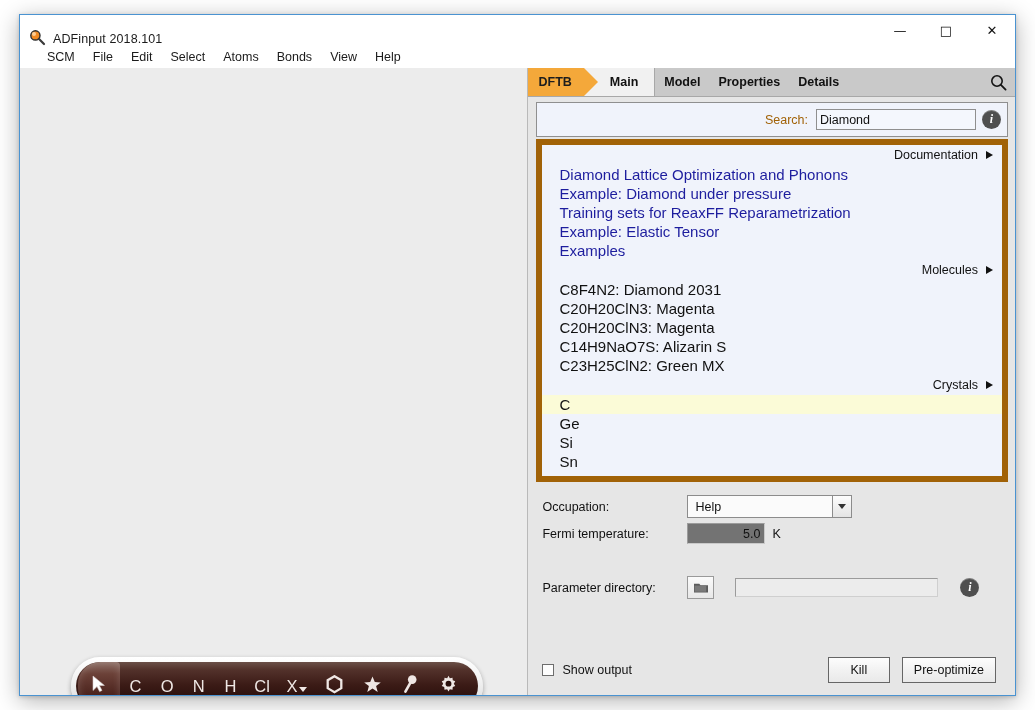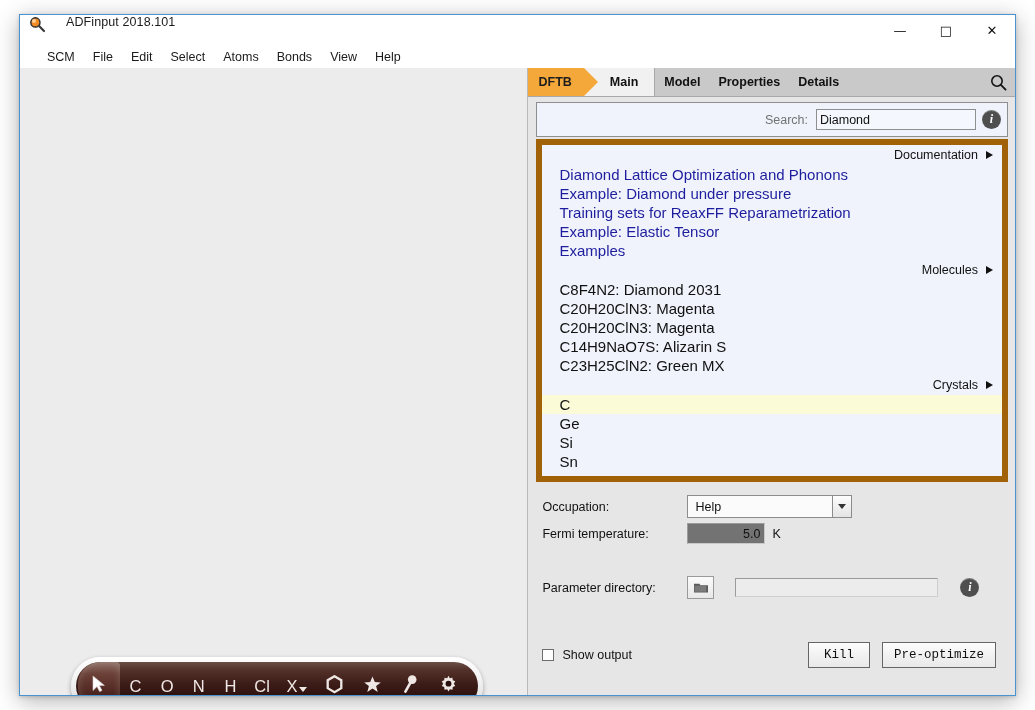--- a/index.html
+++ b/index.html
@@ -27,22 +27,21 @@
     box-shadow: 0 5px 22px rgba(0,0,0,0.30), 0 1px 4px rgba(0,0,0,0.18);
     overflow: hidden;
   }
 
   
   #titlebar {
     position: relative;
     height: 31px;
     background: #ffffff;
     display: flex;
-    align-items: flex-start;
-    gap: 13px;
+    align-items: flex-end;
   }
   #title-icon {
     margin-left: 8px;
     width: 18px; height: 18px;
     position: relative;
     flex: 0 0 auto;
   }
   #title-text {
     margin-left: 7px;
     font-size: 12.5px;
@@ -209,21 +208,21 @@
     background: #f0f3fb;
     border: 1px solid #8f8f8f;
     display: flex;
     align-items: center;
     padding-right: 6px;
     position: relative;
   }
   #search-label {
     margin-left: auto;
     font-size: 12.5px;
-    color: #737373;
+    color: #a16207;
     margin-right: 8px;
   }
   #search-input {
     width: 160px; height: 21px;
     background: #f4f7fd;
     border: 1px solid #8f8f8f;
     font-size: 12.5px;
     font-family: "Liberation Sans", sans-serif;
     color: #111;
     padding: 0 3px;
@@ -354,21 +353,21 @@
     font-size: 12.5px;
     padding: 0 3px;
     font-family: "Liberation Sans", sans-serif;
     outline:none;
   }
   #dir-info { margin-left: 22px; }
 
   
   #bottom-bar {
     position: absolute;
-    left: 0; bottom: 27px;
+    left: 0; bottom: 12px;
     width: 100%;
     height: 30px;
     display: flex;
     align-items: center;
     padding-left: 14px;
   }
   .chk {
     width: 12px; height: 12px;
     border: 1px solid #6d6d6d;
     background: #fdfdfd;
@@ -379,21 +378,21 @@
   .btn {
     height: 22px;
     min-width: 62px;
     background: linear-gradient(180deg,#fdfdfd 0%, #f2f2f2 50%, #e9e9e9 100%);
     border: 1px solid #666;
     font-size: 12.5px;
     color: #111;
     display: flex; align-items: center; justify-content: center;
     padding: 12px 11px;
     cursor: default;
-    font-family: Liberation Mono, monospace;
+    font-family: Liberation Sans, sans-serif;
   }
   #btn-kill { margin-left: auto; }
   #btn-preopt { margin-left: 12px; margin-right: 19px; }
 </style>
 </head>
 <body>
 
 <div id="desktop">
   <div id="window">
 

